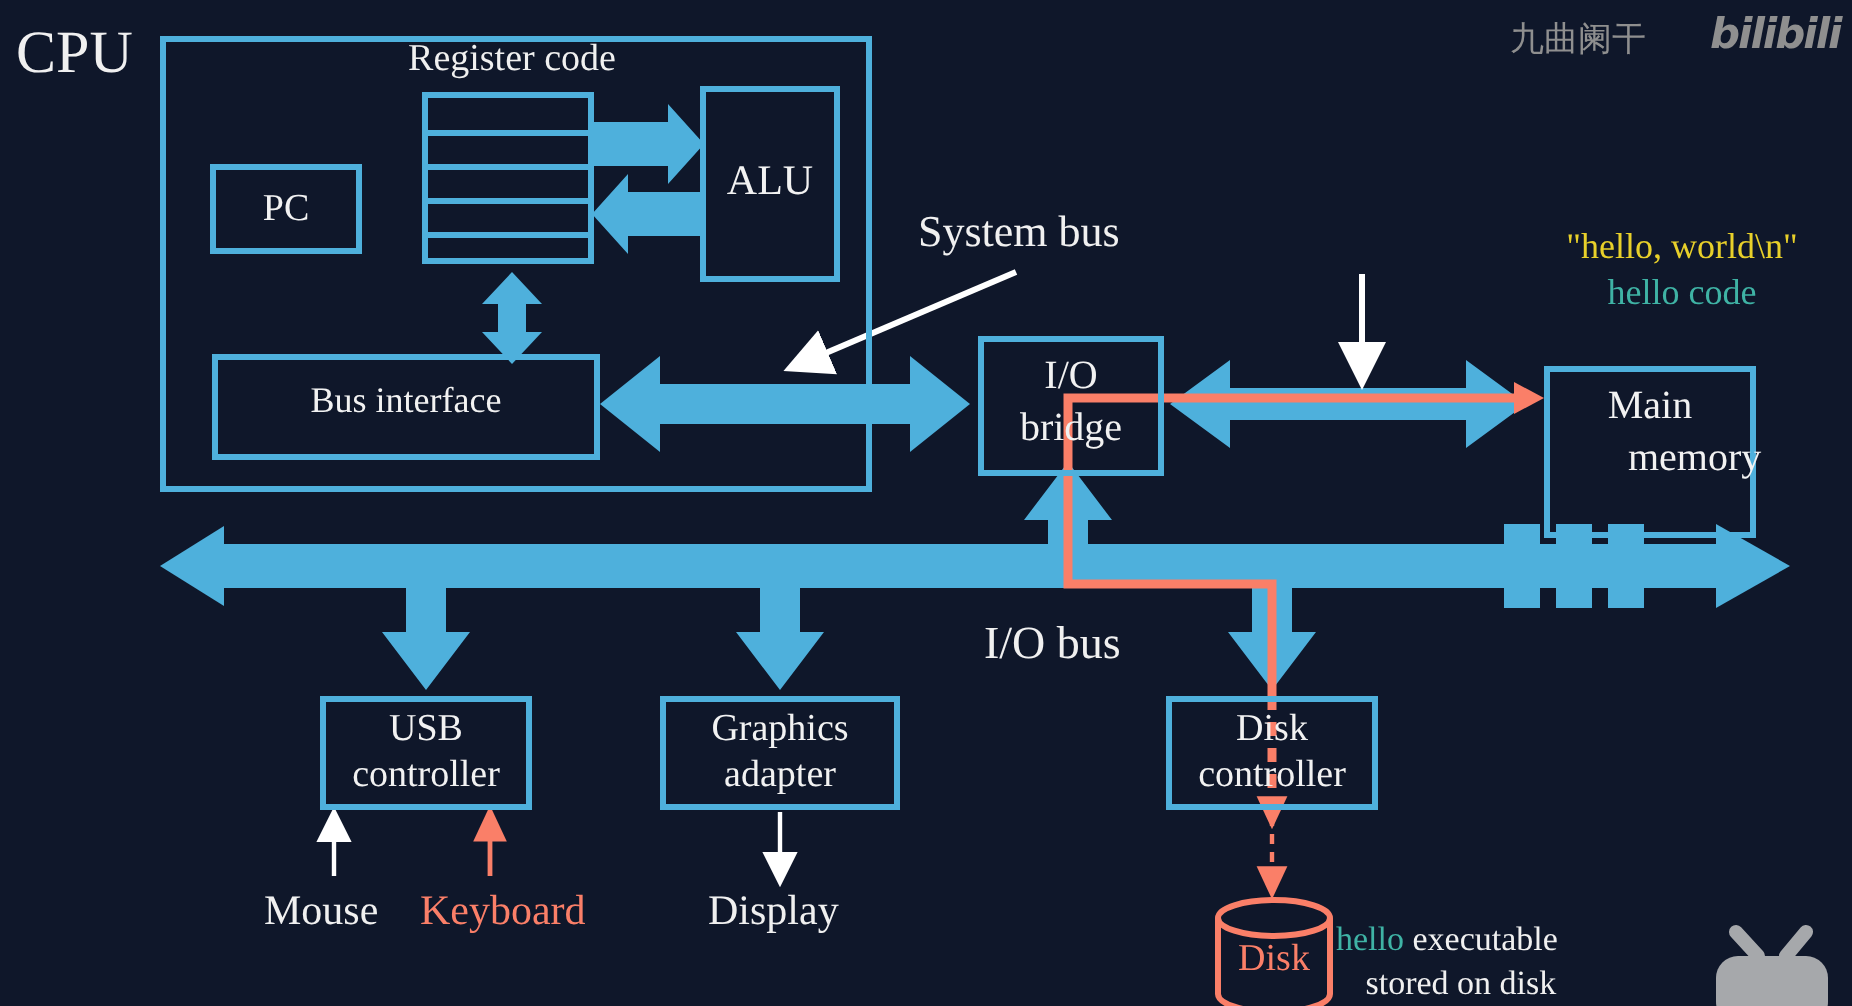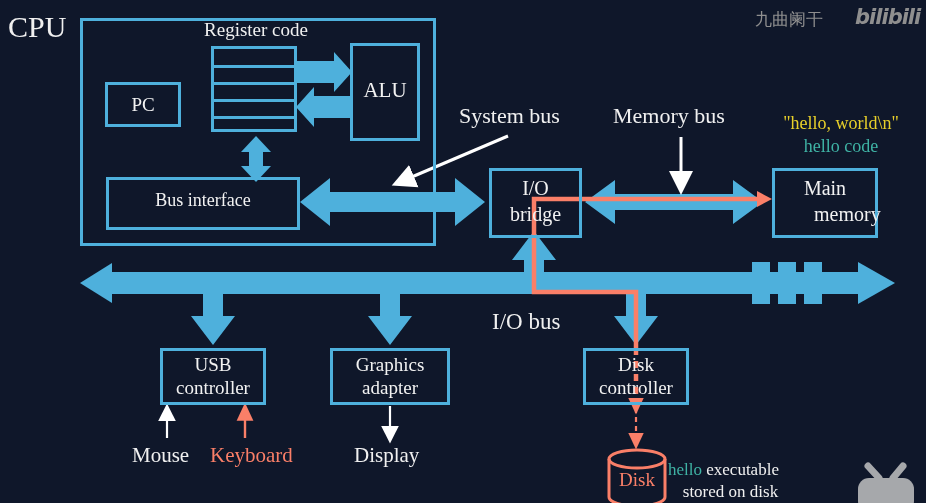--- a/index.html
+++ b/index.html
@@ -175,33 +175,32 @@
 
   <div class="box" style="left:350px; top:43px; width:70px; height:98px;">
     <div class="boxlabel" style="top:33px; font-size:21px;">ALU</div>
   </div>
 
   <div class="box" style="left:106px; top:177px; width:194px; height:53px;">
     <div class="boxlabel" style="top:11px; font-size:18px;">Bus interface</div>
   </div>
 
   <div class="lbl" style="left:459px; top:104px; font-size:22px;">System bus</div>
-  <div class="lbl" style="left:613px; top:104px; font-size:22px;">Memory bus</div>
 
   <div style="position:absolute; left:757px; top:113px; width:168px; text-align:center;">
     <div style="color:#e8d02a; font-size:18px; white-space:nowrap; line-height:1.2;">"hello, world\n"</div>
     <div style="color:#3fb3a5; font-size:18px; white-space:nowrap; line-height:1.25;">hello code</div>
   </div>
 
   <div class="box" style="left:489px; top:168px; width:93px; height:70px;padding-left:17px;">
     <div class="boxlabel" style="top:7px; font-size:20px;">I/O</div>
     <div class="boxlabel" style="top:33px; font-size:20px;">bridge</div>
   </div>
 
-  <div class="box" style="left:772px; top:168px; width:106px; height:70px;">
+  <div class="box" style="left:772px; top:183px; width:106px; height:86px;">
     <div class="boxlabel" style="top:7px; font-size:20px;">Main</div>
     <div class="boxlabel" style="top:33px; font-size:20px;margin-left:39px;">memory</div>
   </div>
 
   <div class="lbl" style="left:492px; top:310px; font-size:23px;">I/O bus</div>
 
   <div class="box" style="left:160px; top:348px; width:106px; height:57px;">
     <div class="boxlabel" style="top:4px; font-size:19px;">USB</div>
     <div class="boxlabel" style="top:27px; font-size:19px;">controller</div>
   </div>

